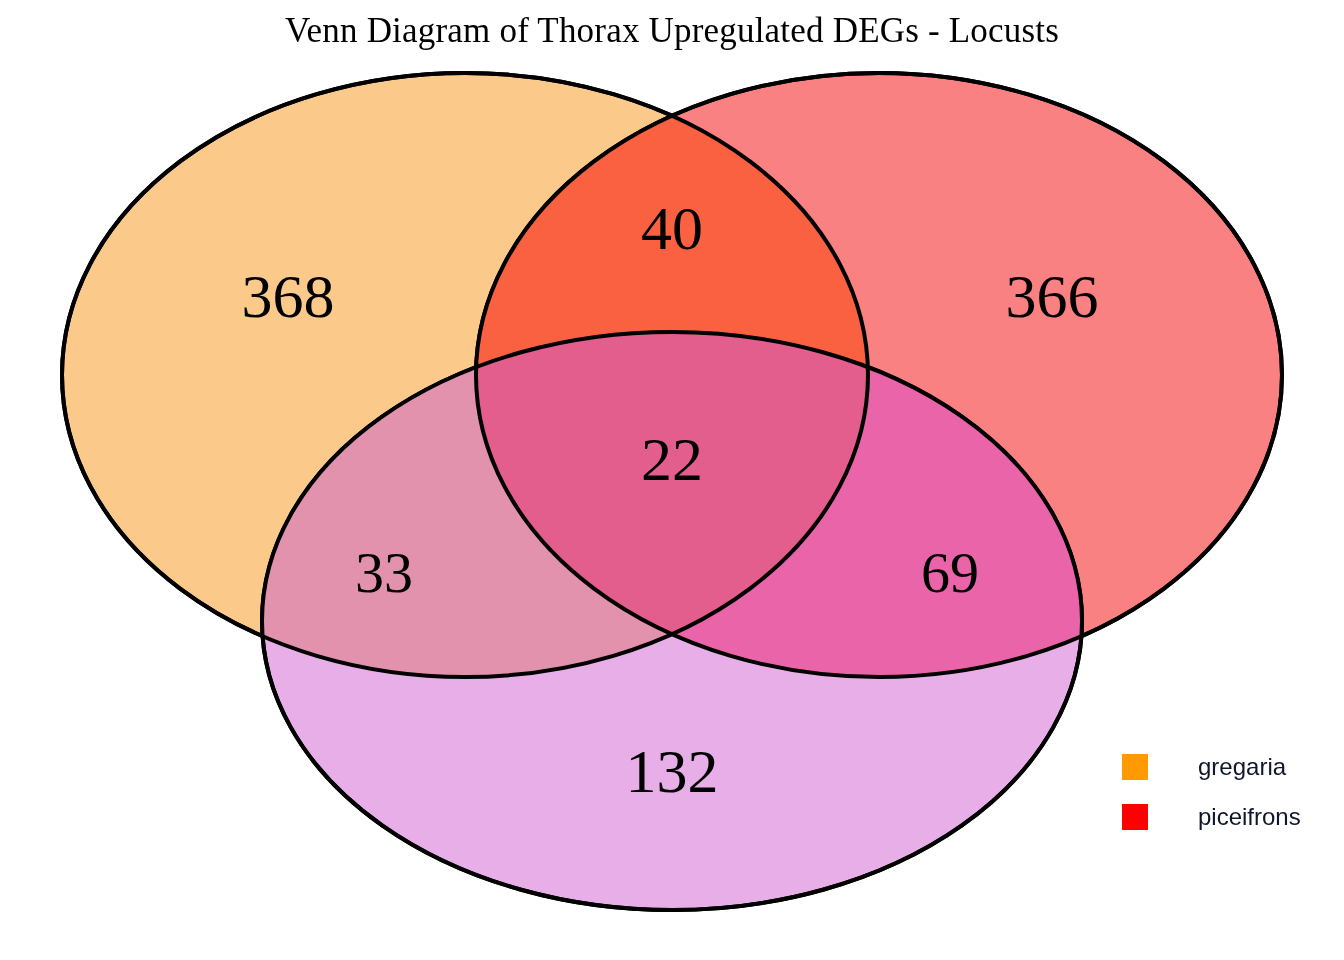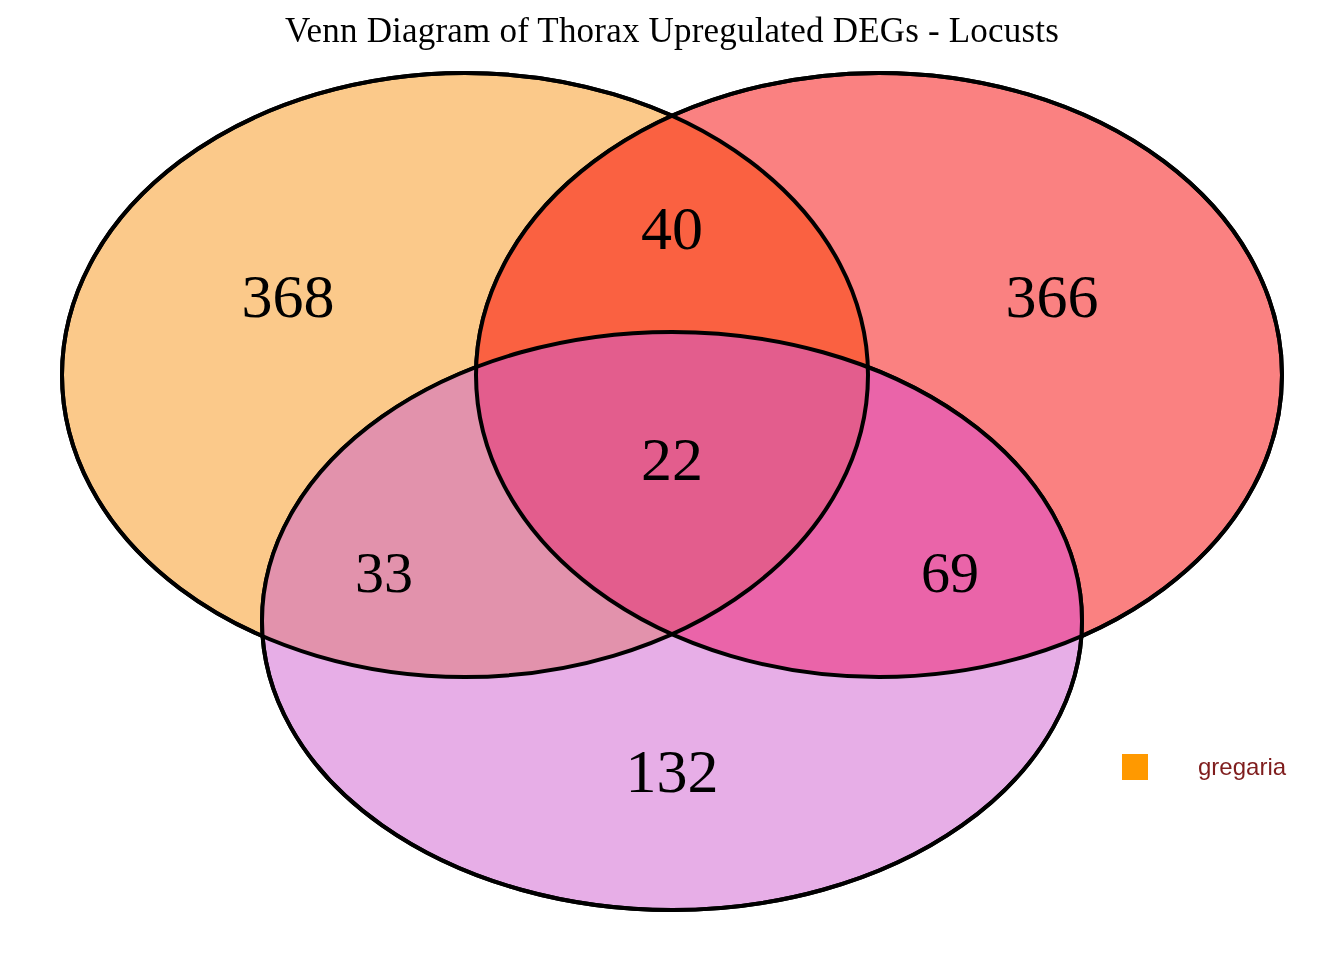--- a/index.html
+++ b/index.html
@@ -67,21 +67,21 @@
   }
   .legend-swatch {
     width: 26px;
     height: 26px;
     flex: 0 0 26px;
   }
   .legend-label {
     margin-left: 50px;
     font-family: "Liberation Sans", "DejaVu Sans", sans-serif;
     font-size: 24px;
-    color: #7f1d1d;
+    color: #0f172a;
     white-space: nowrap;
   }
 </style>
 </head>
 <body>
 
 <div id="figure">
 
   <div id="venn-title">Venn Diagram of Thorax Upregulated DEGs - Locusts</div>
 
@@ -129,15 +129,19 @@
     <text class="region-count count-mid" x="384" y="572">33</text>
     <text class="region-count count-mid" x="950" y="572">69</text>
     <text class="region-count count-big" x="672" y="771">132</text>
   </svg>
 
   <div id="legend">
     <div class="legend-row">
       <span class="legend-swatch" style="background-color: rgb(255, 153, 0);"></span>
       <span class="legend-label">gregaria</span>
     </div>
+    <div class="legend-row">
+      <span class="legend-swatch" style="background-color: rgb(255, 0, 0);"></span>
+      <span class="legend-label">piceifrons</span>
+    </div>
   </div>
 
 </div>
 
 </body></html>

